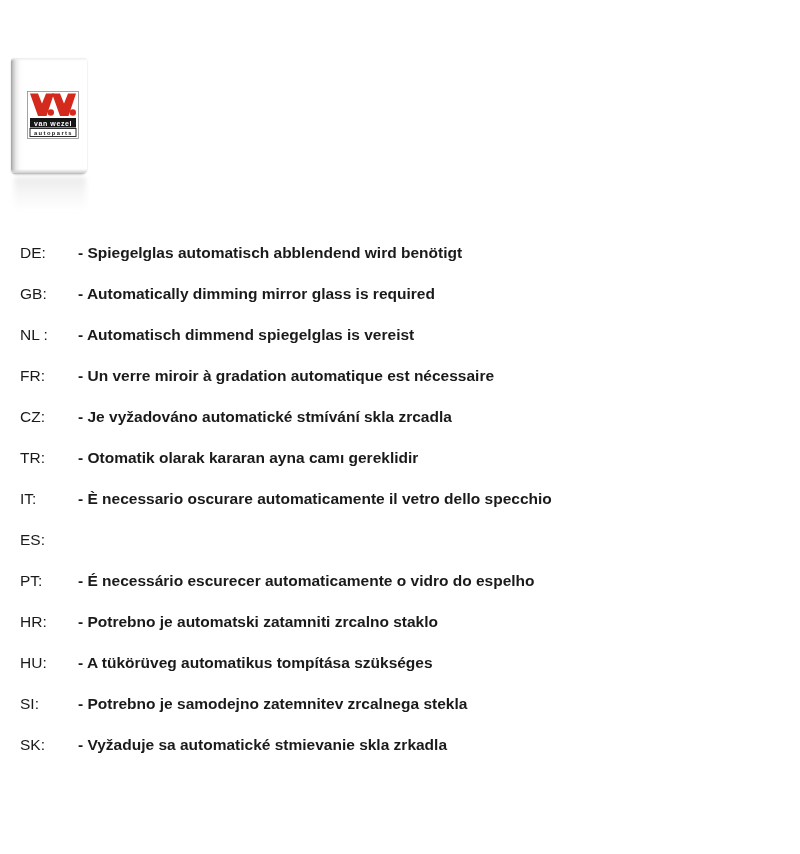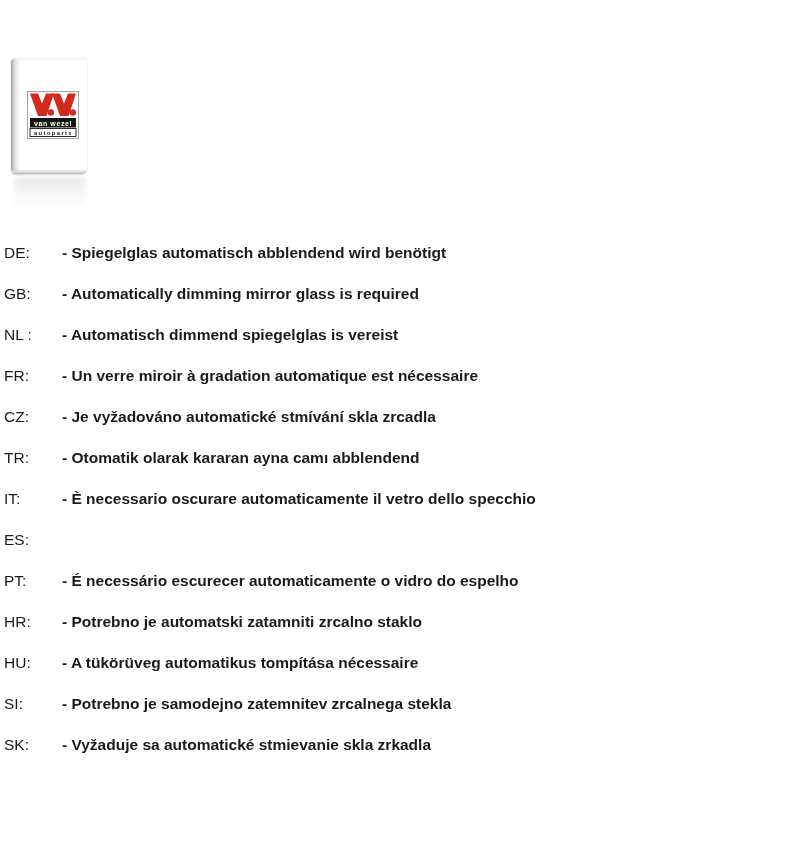--- a/index.html
+++ b/index.html
@@ -58,21 +58,21 @@
     height: 34px;
     background: linear-gradient(180deg, #d9d9d9 0%, #f2f2f2 55%, #ffffff 100%);
     opacity: 0.5;
     filter: blur(2px);
     border-radius: 4px;
   }
 
   
   .list {
     position: absolute;
-    left: 4px;
+    left: 20px;
     top: 232px;
   }
   .row {
     display: flex;
     height: 41px;
     line-height: 41px;
     font-size: 15.5px;
     color: #1a1a1a;
     white-space: nowrap;
   }
@@ -128,40 +128,40 @@
       <div class="row">
         <span class="lang">FR:</span>
         <span class="txt">- Un verre miroir à gradation automatique est nécessaire</span>
       </div>
       <div class="row">
         <span class="lang">CZ:</span>
         <span class="txt">- Je vyžadováno automatické stmívání skla zrcadla</span>
       </div>
       <div class="row">
         <span class="lang">TR:</span>
-        <span class="txt">- Otomatik olarak kararan ayna camı abblendend</span>
+        <span class="txt">- Otomatik olarak kararan ayna camı gereklidir</span>
       </div>
       <div class="row">
         <span class="lang">IT:</span>
         <span class="txt">- È necessario oscurare automaticamente il vetro dello specchio</span>
       </div>
       <div class="row">
         <span class="lang">ES:</span>
       </div>
       <div class="row">
         <span class="lang">PT:</span>
         <span class="txt">- É necessário escurecer automaticamente o vidro do espelho</span>
       </div>
       <div class="row">
         <span class="lang">HR:</span>
         <span class="txt">- Potrebno je automatski zatamniti zrcalno staklo</span>
       </div>
       <div class="row">
         <span class="lang">HU:</span>
-        <span class="txt">- A tükörüveg automatikus tompítása nécessaire</span>
+        <span class="txt">- A tükörüveg automatikus tompítása szükséges</span>
       </div>
       <div class="row">
         <span class="lang">SI:</span>
         <span class="txt">- Potrebno je samodejno zatemnitev zrcalnega stekla</span>
       </div>
       <div class="row">
         <span class="lang">SK:</span>
         <span class="txt">- Vyžaduje sa automatické stmievanie skla zrkadla</span>
       </div>
     </div>

